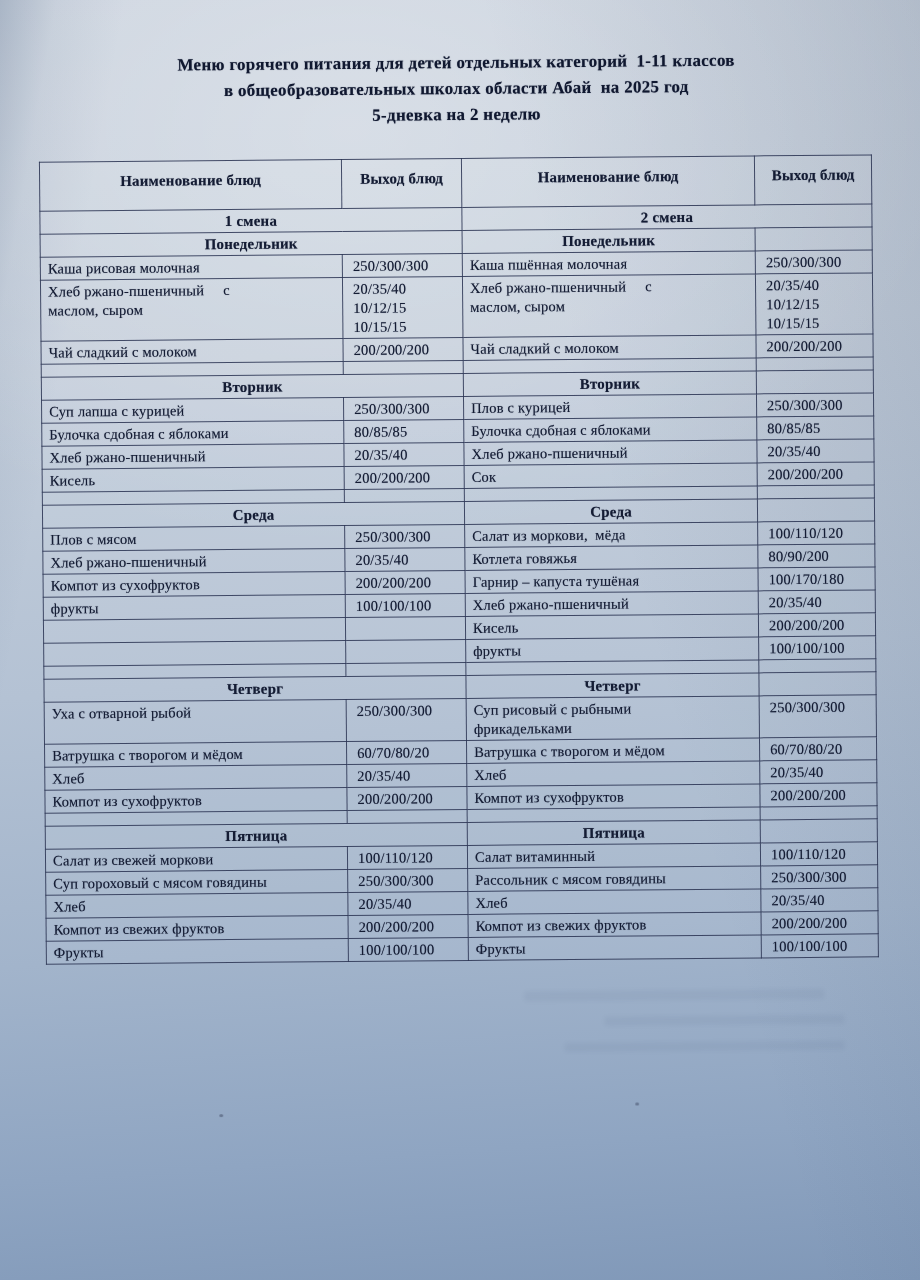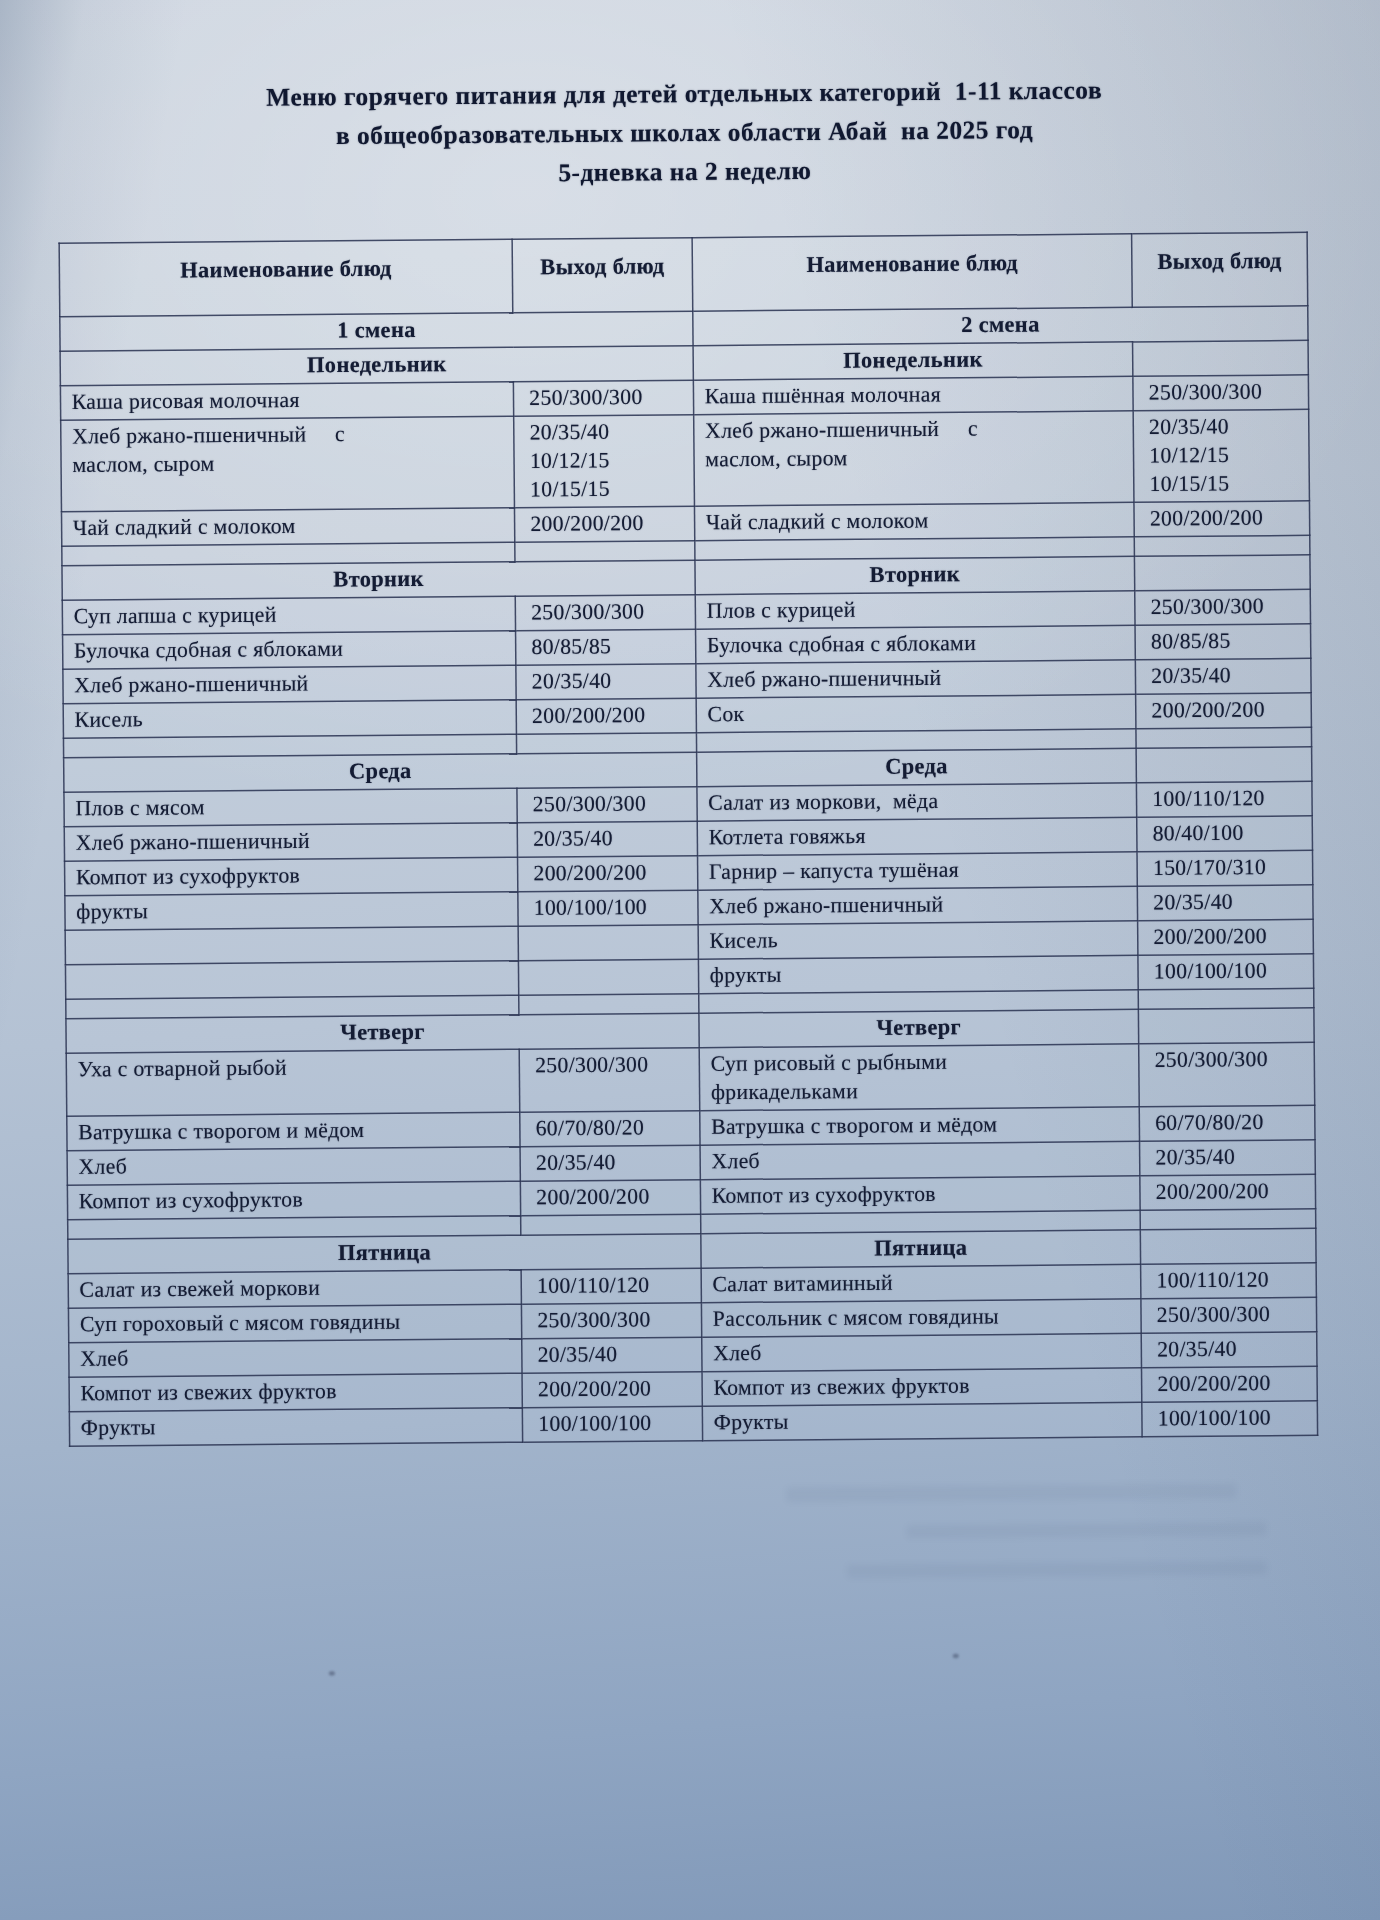--- a/index.html
+++ b/index.html
@@ -269,35 +269,35 @@
           <td class="c-dish">
             <div class="cell-line">Хлеб ржано-пшеничный</div>
           </td>
           <td class="c-out">
             <div class="cell-line">20/35/40</div>
           </td>
           <td class="c-dish">
             <div class="cell-line">Котлета говяжья</div>
           </td>
           <td class="c-out">
-            <div class="cell-line">80/40/100</div>
+            <div class="cell-line">80/90/200</div>
           </td>
         </tr>
         <tr class="r-food">
           <td class="c-dish">
             <div class="cell-line">Компот из сухофруктов</div>
           </td>
           <td class="c-out">
             <div class="cell-line">200/200/200</div>
           </td>
           <td class="c-dish">
             <div class="cell-line">Гарнир – капуста тушёная</div>
           </td>
           <td class="c-out">
-            <div class="cell-line">150/170/310</div>
+            <div class="cell-line">100/170/180</div>
           </td>
         </tr>
         <tr class="r-food">
           <td class="c-dish">
             <div class="cell-line">фрукты</div>
           </td>
           <td class="c-out">
             <div class="cell-line">100/100/100</div>
           </td>
           <td class="c-dish">

